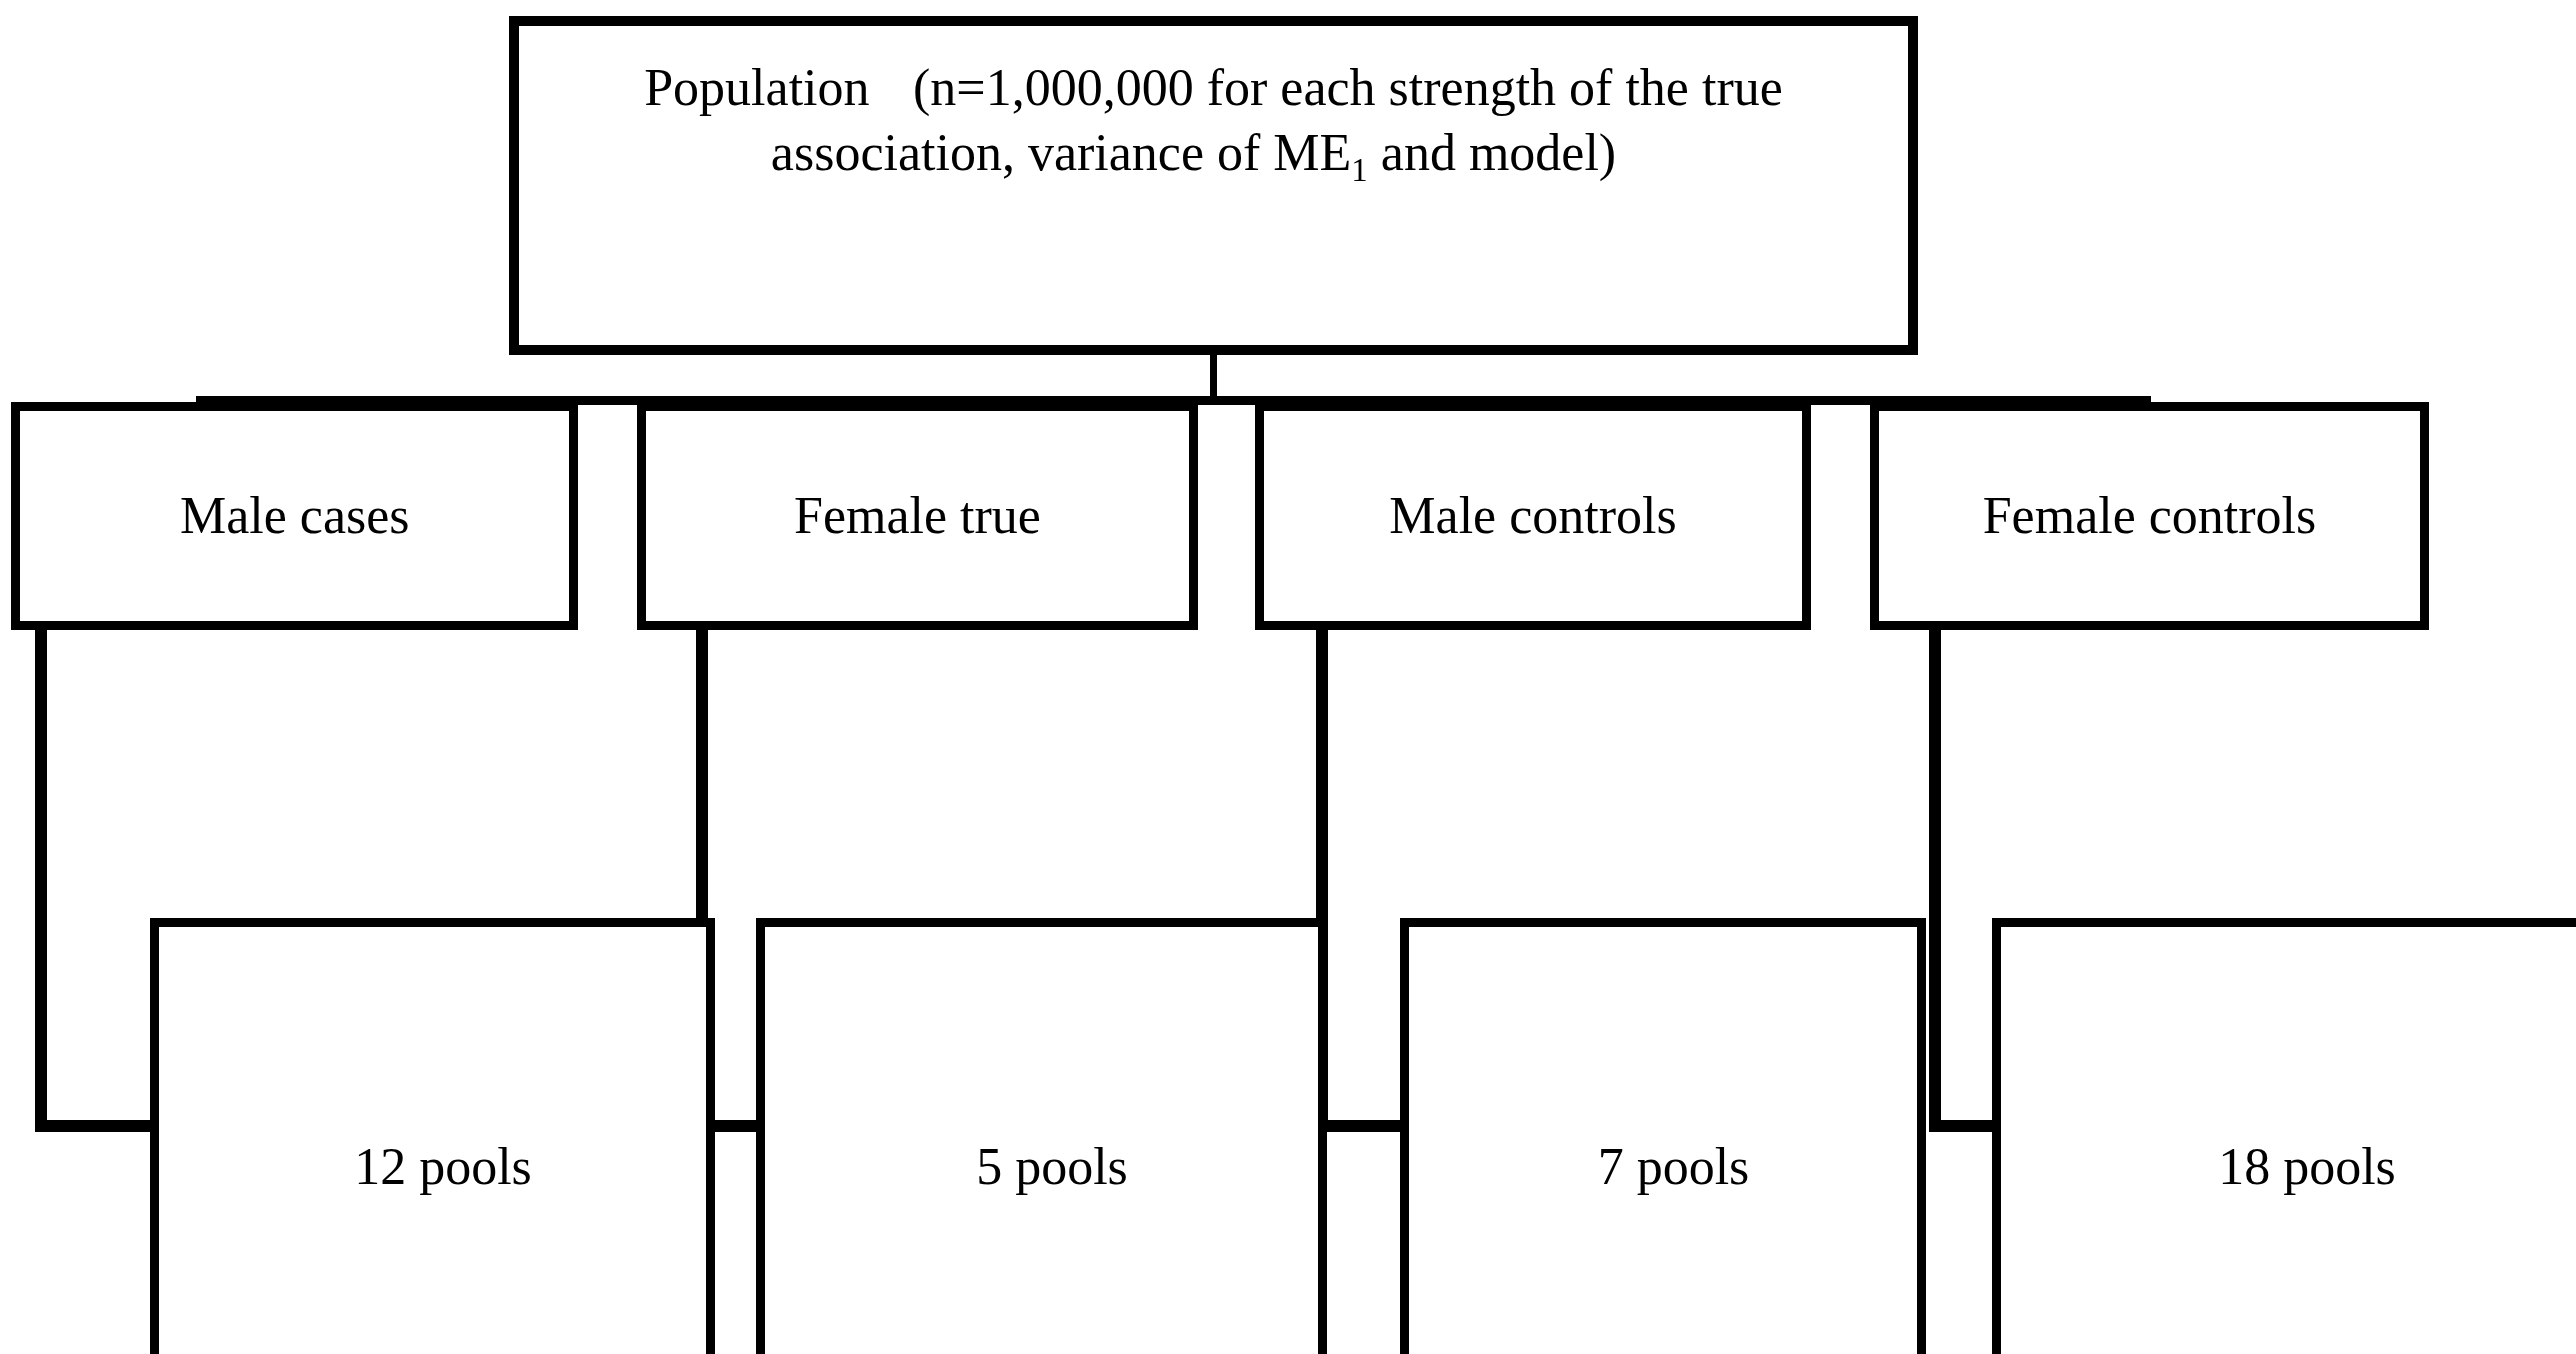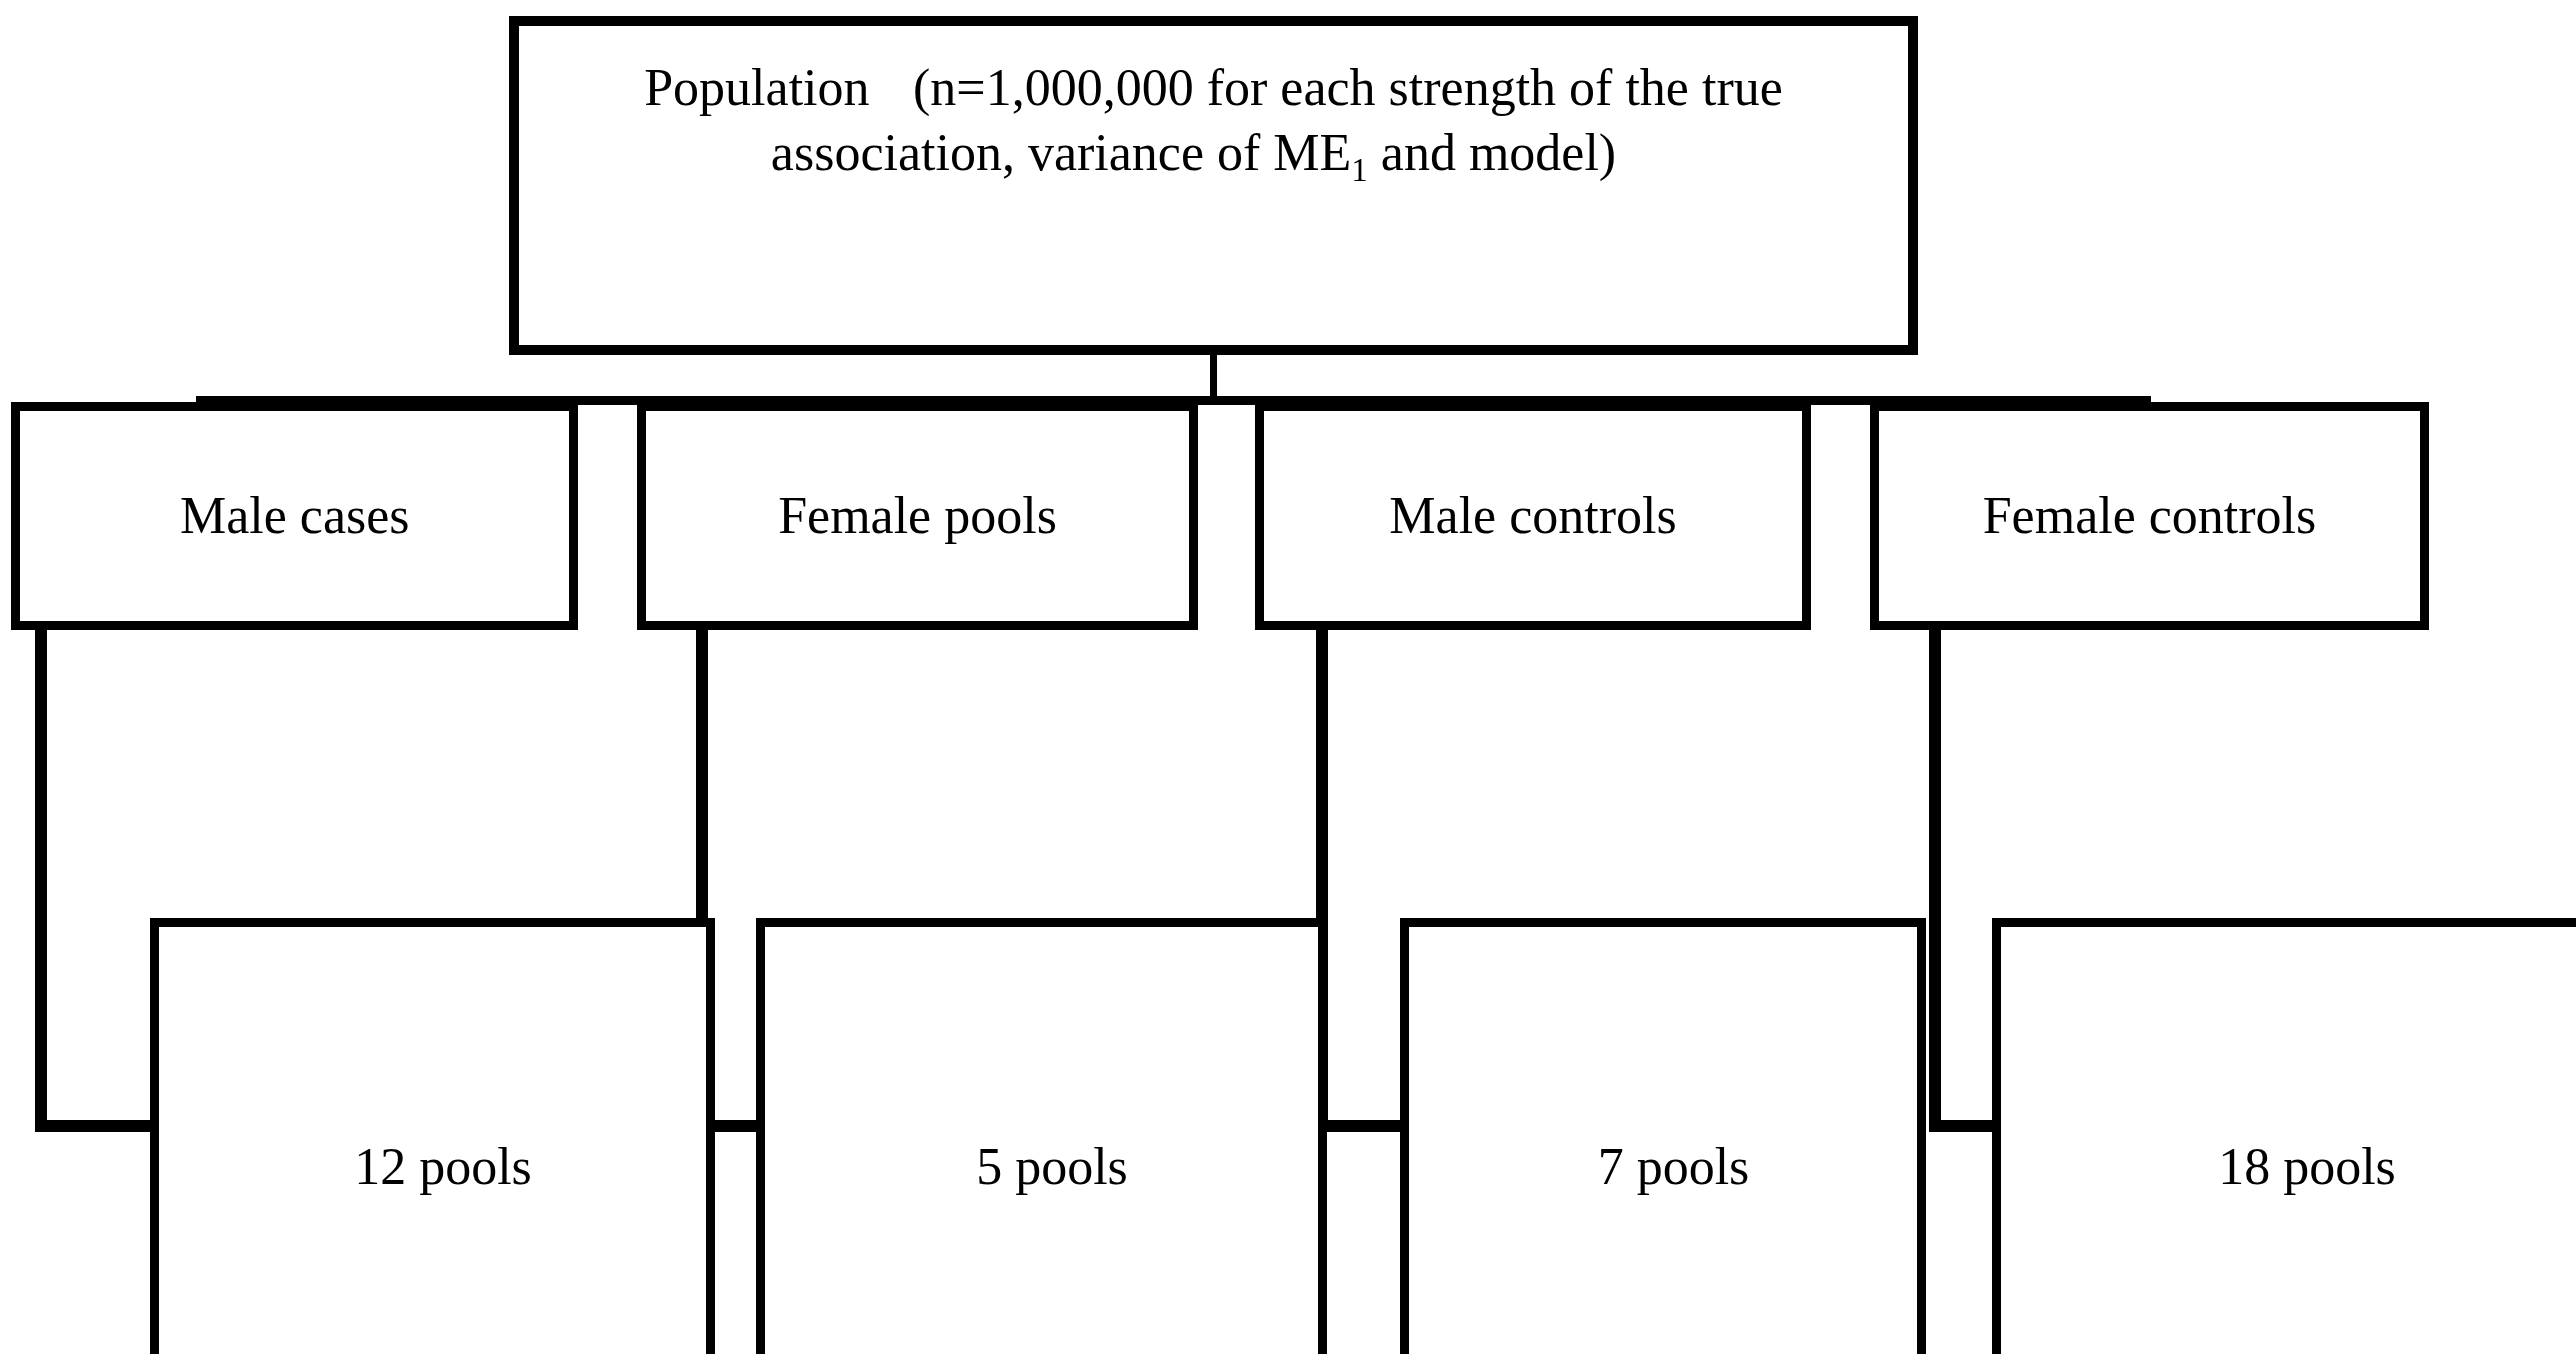--- a/index.html
+++ b/index.html
@@ -154,21 +154,21 @@
       <span class="pop-title">Population</span>
       <span class="pop-sub"><span>(n=1,000,000 for each strength of the true association, variance of ME</span><sub>1</sub><span> and model)</span></span>
     </span>
   </div>
 
   <div class="node-box strata-box" id="node-male-cases">
     <span class="node-text">Male cases</span>
   </div>
 
   <div class="node-box strata-box" id="node-female-cases">
-    <span class="node-text">Female pools</span>
+    <span class="node-text">Female true</span>
   </div>
 
   <div class="node-box strata-box" id="node-female-controls">
     <span class="node-text">Female controls</span>
   </div>
 
   <div class="node-box strata-box" id="node-male-controls">
     <span class="node-text">Male controls</span>
   </div>
 

